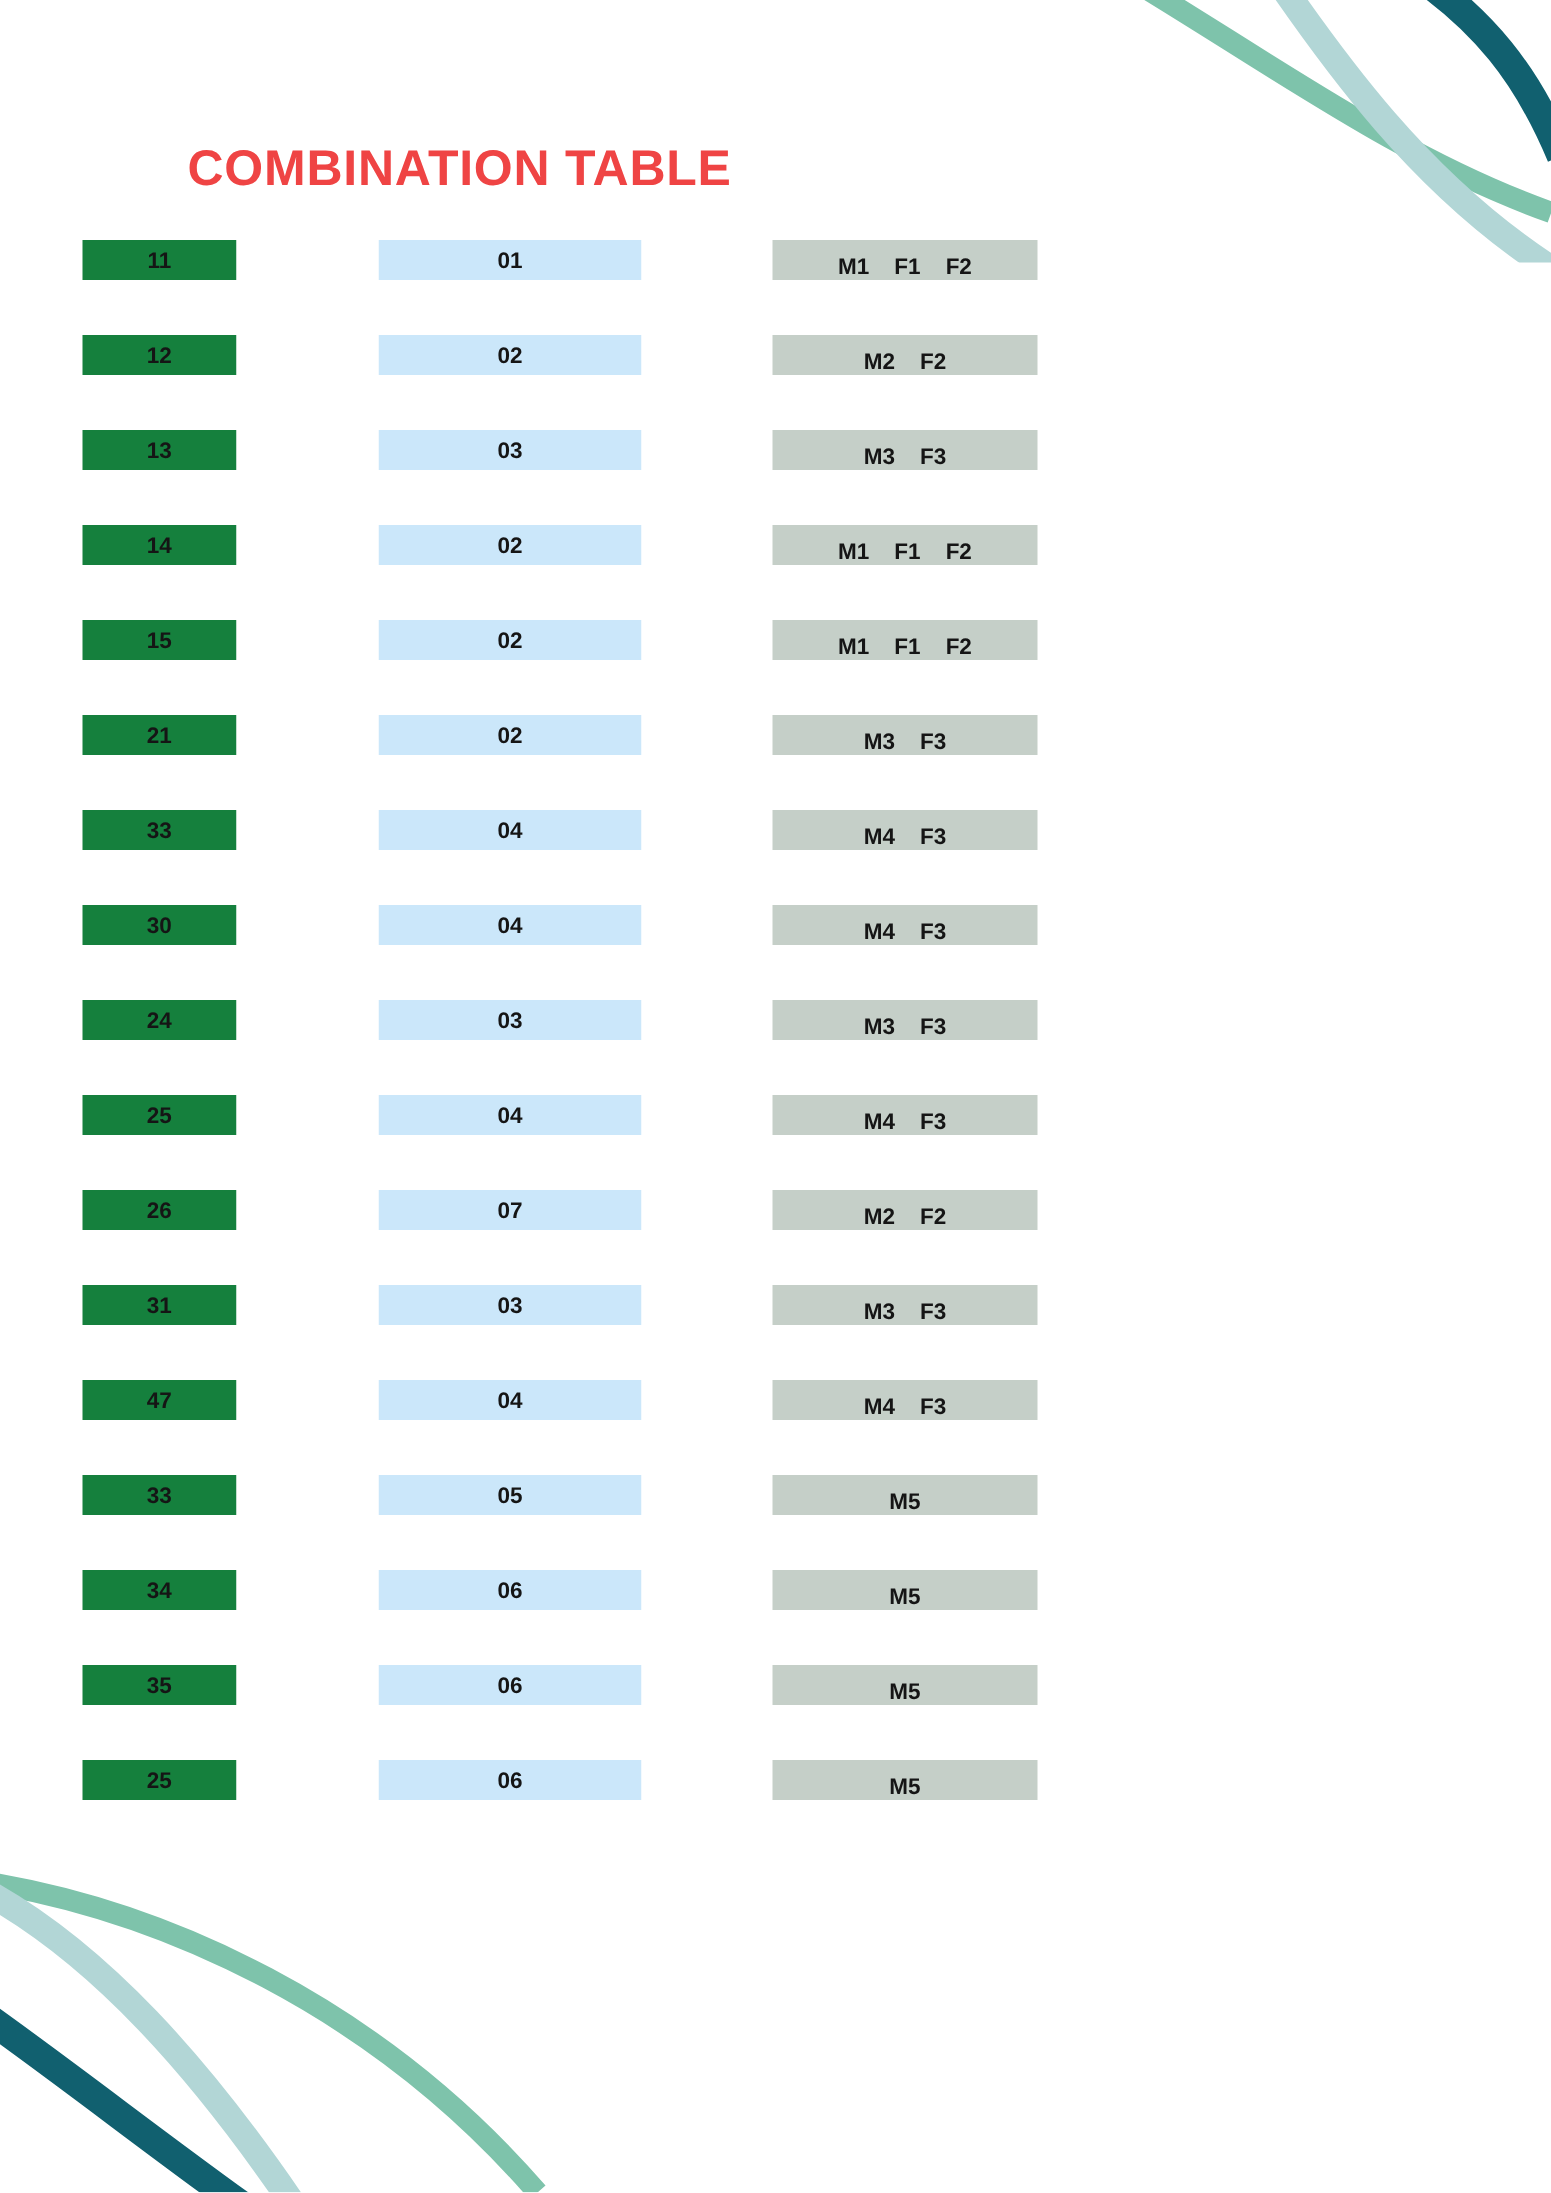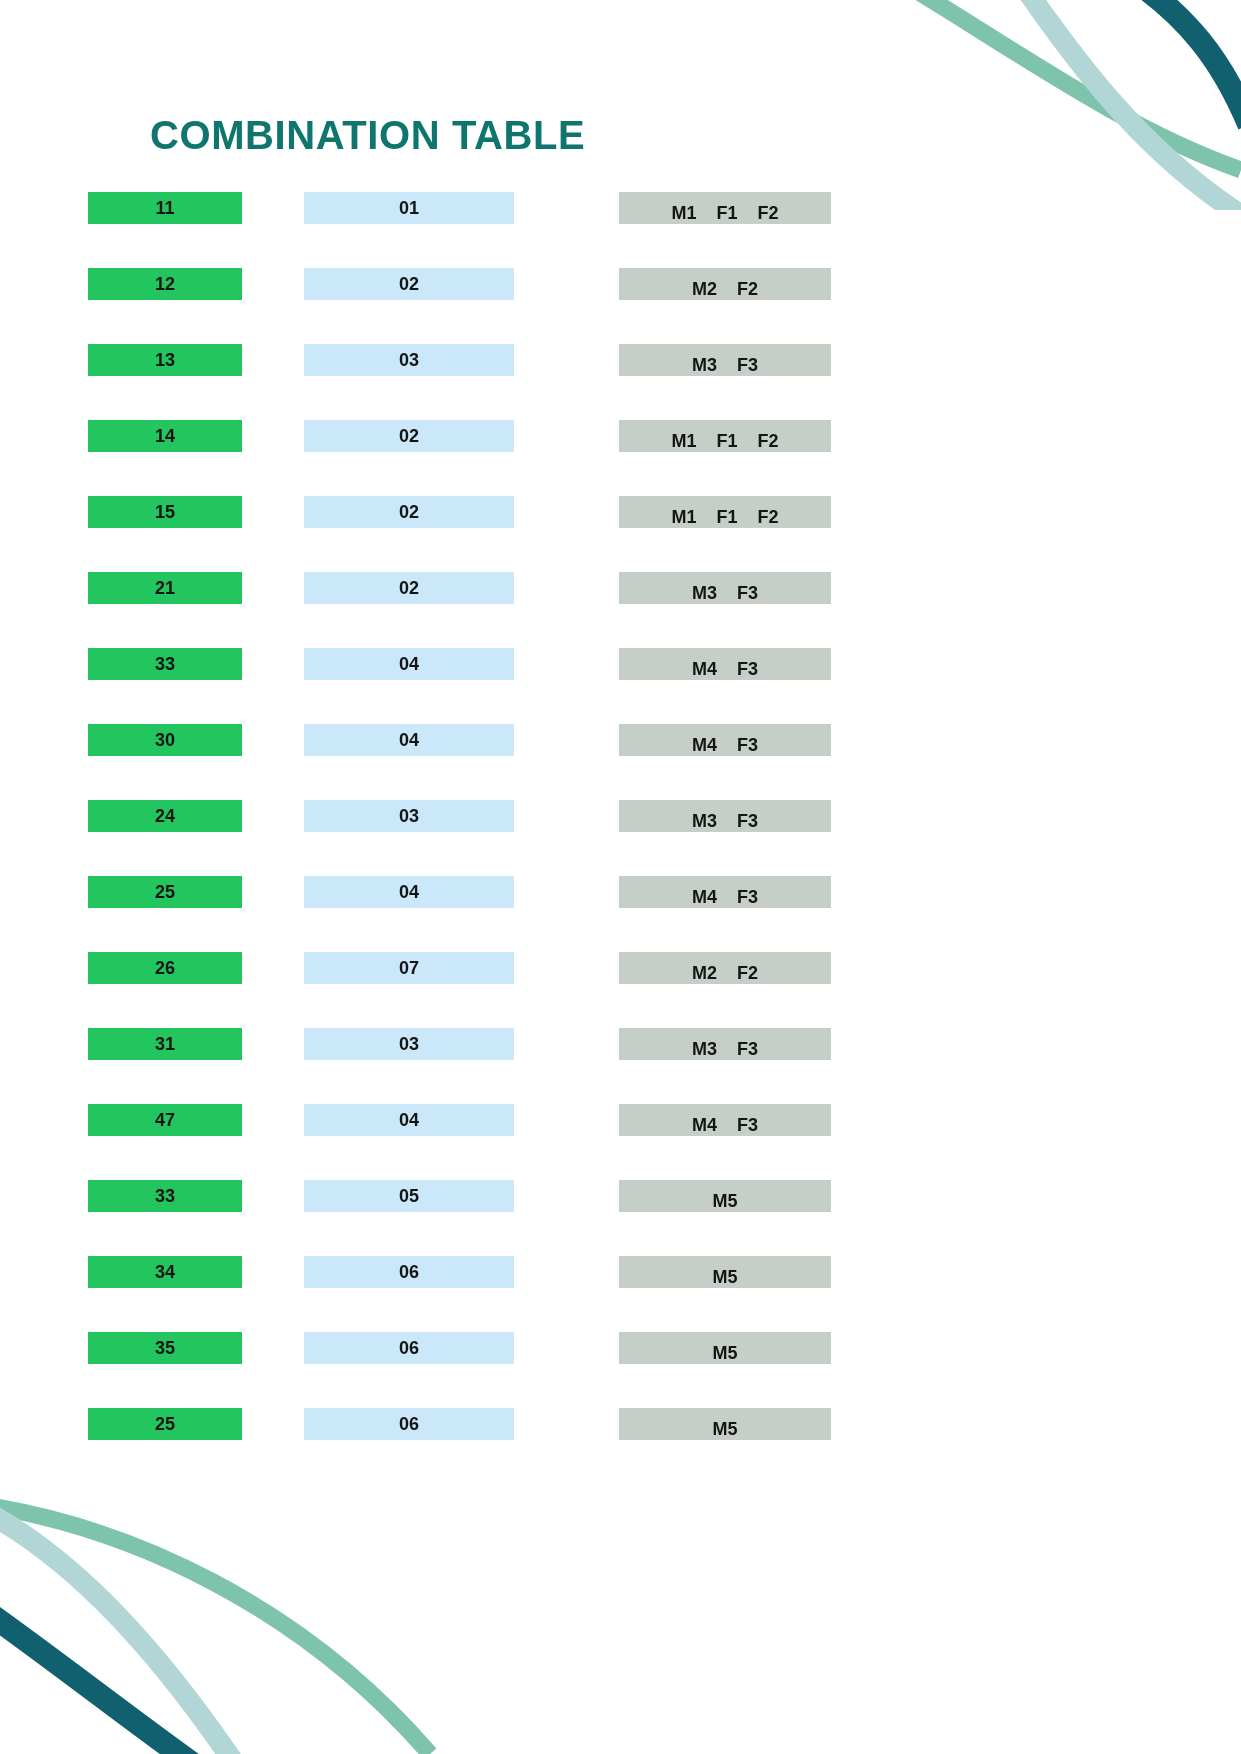--- a/index.html
+++ b/index.html
@@ -33,21 +33,21 @@
     width: 470px;
     height: 430px;
   }
   #page-title {
     position: absolute;
     left: 150px;
     top: 113px;
     font-size: 40px;
     font-weight: bold;
     letter-spacing: 0.6px;
-    color: #0f766e;
+    color: #ef4444;
     white-space: nowrap;
   }
   #table-grid {
     position: absolute;
     left: 0;
     top: 192px;
     width: 1241px;
   }
   .table-row {
     display: flex;
@@ -59,26 +59,26 @@
     display: flex;
     align-items: center;
     justify-content: center;
     height: 32px;
     font-size: 18px;
     font-weight: bold;
     color: #151515;
     box-sizing: border-box;
   }
   .cell-code {
-    margin-left: 88px;
-    width: 154px;
-    background: #22c55e;
+    margin-left: 66px;
+    width: 123px;
+    background: #15803d;
   }
   .cell-group {
-    margin-left: 62px;
+    margin-left: 114px;
     width: 210px;
     background: #cbe7fa;
   }
   .cell-members {
     margin-left: 105px;
     width: 212px;
     background: #c5cfc8;
     gap: 20px;
     align-items: flex-end;
   }

